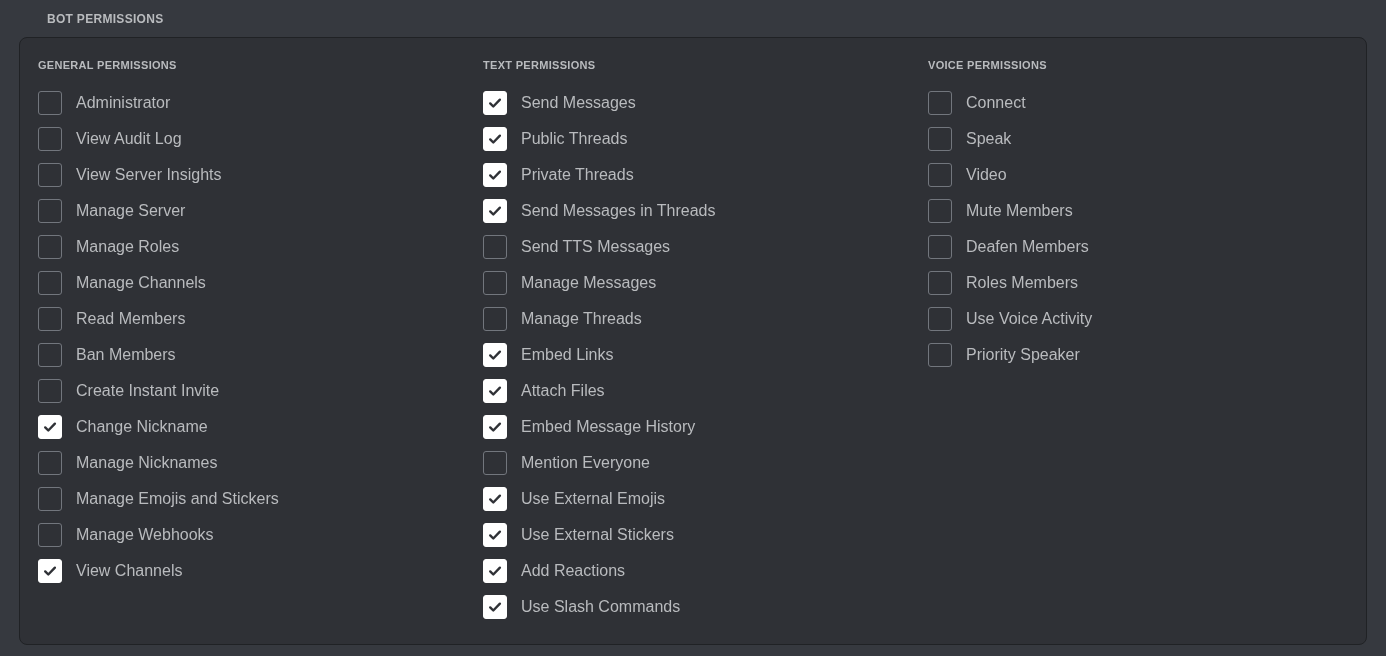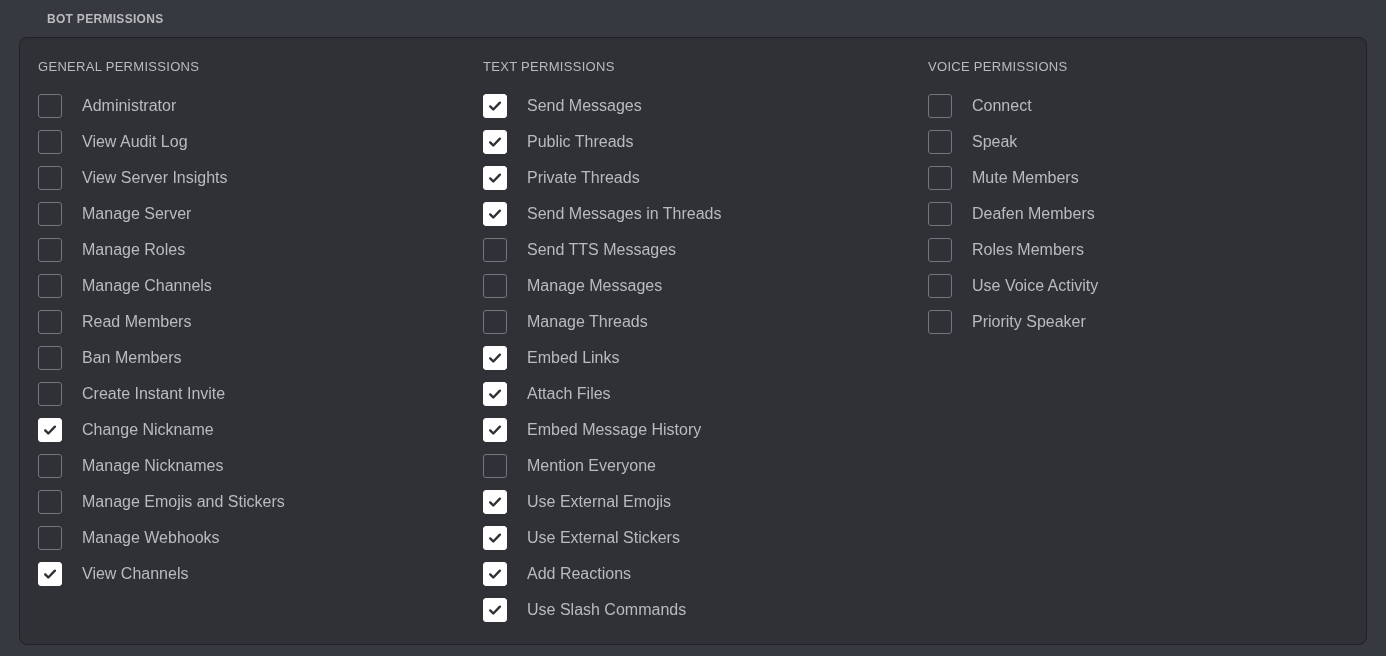--- a/index.html
+++ b/index.html
@@ -61,22 +61,22 @@
 
   .perm-column {
     position: absolute;
     top: 21px;
   }
   .perm-column.col-general { left: 18px;  width: 420px; }
   .perm-column.col-text    { left: 463px; width: 420px; }
   .perm-column.col-voice   { left: 908px; width: 420px; }
 
   .column-title {
-    font-size: 13px;
-    font-weight: 400;
+    font-size: 11px;
+    font-weight: 700;
     letter-spacing: 0.3px;
     color: #b9bbbe;
     text-transform: uppercase;
     margin: 0 0 14px 0;
     white-space: nowrap;
   }
 
   .perm-list {
     list-style: none;
     margin: 0;
@@ -115,21 +115,21 @@
   .checkbox.checked .tick { display: block; }
   .checkbox .tick path {
     fill: none;
     stroke: #2f3136;
     stroke-width: 2.4;
     stroke-linecap: round;
     stroke-linejoin: round;
   }
 
   .perm-label {
-    margin-left: 20px;
+    margin-left: 14px;
     font-size: 16px;
     line-height: 20px;
     color: #b9bbbe;
     white-space: nowrap;
     text-align: center;
   }
 </style>
 </head>
 <body>
 
@@ -326,20 +326,24 @@
             <li class="perm-row">
               <span class="checkbox" role="checkbox" aria-checked="false"></span>
               <span class="perm-label">Connect</span>
             </li>
             <li class="perm-row">
               <span class="checkbox" role="checkbox" aria-checked="false"></span>
               <span class="perm-label">Speak</span>
             </li>
             <li class="perm-row">
               <span class="checkbox" role="checkbox" aria-checked="false"></span>
+              <span class="perm-label">Video</span>
+            </li>
+            <li class="perm-row">
+              <span class="checkbox" role="checkbox" aria-checked="false"></span>
               <span class="perm-label">Mute Members</span>
             </li>
             <li class="perm-row">
               <span class="checkbox" role="checkbox" aria-checked="false"></span>
               <span class="perm-label">Deafen Members</span>
             </li>
             <li class="perm-row">
               <span class="checkbox" role="checkbox" aria-checked="false"></span>
               <span class="perm-label">Roles Members</span>
             </li>

